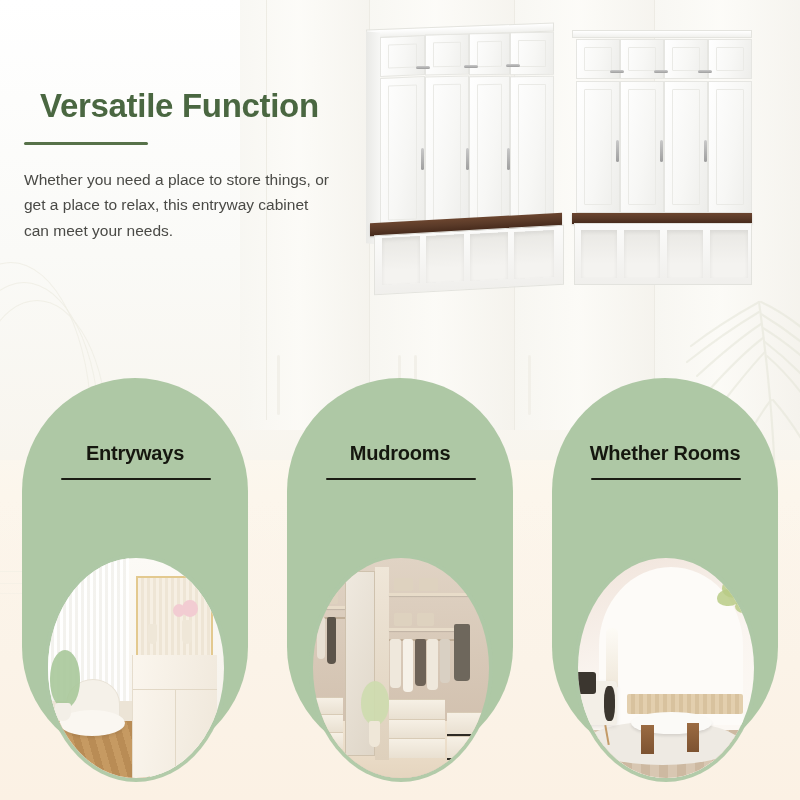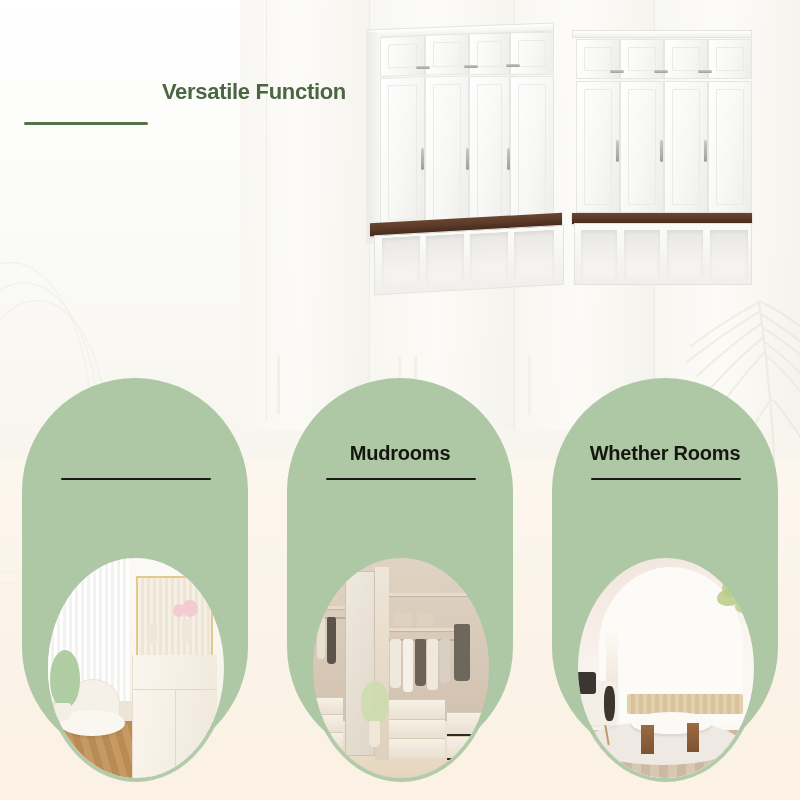--- a/index.html
+++ b/index.html
@@ -19,22 +19,22 @@
     opacity:.85;}
   .bg-seam{position:absolute;top:0;width:1px;background:#eceae2;opacity:.9;}
   .bg-handle{position:absolute;width:3px;border-radius:2px;background:#f2f0e9;}
   .bg-arch{position:absolute;border:1.5px solid #efede4;border-radius:50% 50% 0 0;opacity:.85;}
   .bg-floor{position:absolute;left:0;right:0;bottom:0;height:300px;
     background:linear-gradient(180deg,rgba(251,243,232,0) 0%,#fbf3e8 55%,#fbf1e4 100%);}
   .bg-palm{position:absolute;opacity:.5;}
 
   
   .headline{position:absolute;left:24px;top:72px;width:330px;}
-  .headline h1{margin:8px;font-size:22px;line-height:1.1;font-weight:700;
-    letter-spacing:-.3px;color:#4a6741;text-align:right;}
+  .headline h1{margin:16px;font-size:33px;line-height:1.1;font-weight:700;
+    letter-spacing:-.3px;color:#4a6741;}
   .rule{width:124px;height:3px;background:#577249;margin-top:18px;border-radius:2px;}
   .headline p{margin:22px 0 0 0;font-size:15.5px;line-height:1.62;color:#4a4a46;
     max-width:312px;font-weight:400;}
 
   
   .product{position:absolute;}
   .cab{position:absolute;}
   .door{position:absolute;background:linear-gradient(100deg,#ffffff 0%,#f7f7f5 55%,#ededea 100%);
     border:1px solid #e6e6e2;box-sizing:border-box;}
   .door:after{content:"";position:absolute;inset:7px;border:1px solid #eaeae6;border-radius:1px;}
@@ -160,20 +160,21 @@
         <path d="M116 150 C102 168 90 190 80 214"></path>
       </g>
     </svg>
 
     <div class="bg-floor"></div>
   </div>
 
   <div class="headline">
     <h1>Versatile Function</h1>
     <div class="rule"></div>
+    <p>Whether you need a place to store things, or get a place to relax, this entryway cabinet can meet your needs.</p>
   </div>
 
   <div class="product" style="left:360px;top:22px;width:200px;height:270px;">
     <div class="cab" style="position:absolute;inset:0;">
 
       <div class="crown" style="left:6px;top:4px;width:188px;height:9px;transform:skewY(-2.2deg);"></div>
 
       <div style="position:absolute;left:6px;top:10px;width:14px;height:212px;
                   background:linear-gradient(90deg,#e9e9e6,#f7f7f5);transform:skewY(7deg);"></div>
 
@@ -221,20 +222,21 @@
     <div class="handle" style="left:132px;top:110px;height:22px;"></div>
     <div class="bench" style="left:0;top:183px;width:180px;height:11px;"></div>
     <div class="cubby-box" style="left:2px;top:193px;width:178px;height:62px;"></div>
     <div class="cubby" style="left:9px;top:200px;width:36px;height:48px;"></div>
     <div class="cubby" style="left:52px;top:200px;width:36px;height:48px;"></div>
     <div class="cubby" style="left:95px;top:200px;width:36px;height:48px;"></div>
     <div class="cubby" style="left:138px;top:200px;width:38px;height:48px;"></div>
   </div>
 
   <div class="pill" style="left:22px;top:378px;width:226px;height:382px;">
+    <div class="pill-label" style="top:64px;">Entryways</div>
     <div class="pill-rule" style="left:39px;top:100px;width:150px;"></div>
   </div>
   <div class="photo" style="left:48px;top:558px;width:176px;height:220px;">
     <div class="ph-inner">
       <div class="e-wall"></div>
       <div class="e-curtain"></div>
       <div class="e-floorl"></div>
       <div class="e-floorw"></div>
       <div class="e-chair" style="left:10%;top:55%;width:30%;height:22%;"></div>
       <div class="e-table" style="left:6%;top:69%;width:38%;height:12%;"></div>

